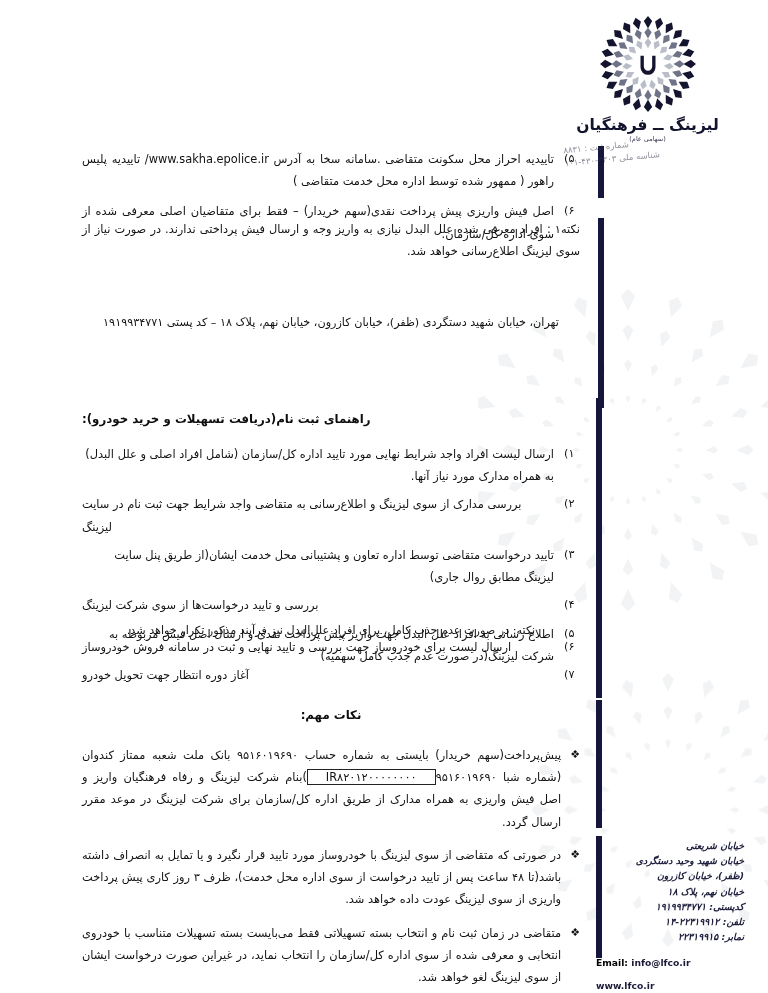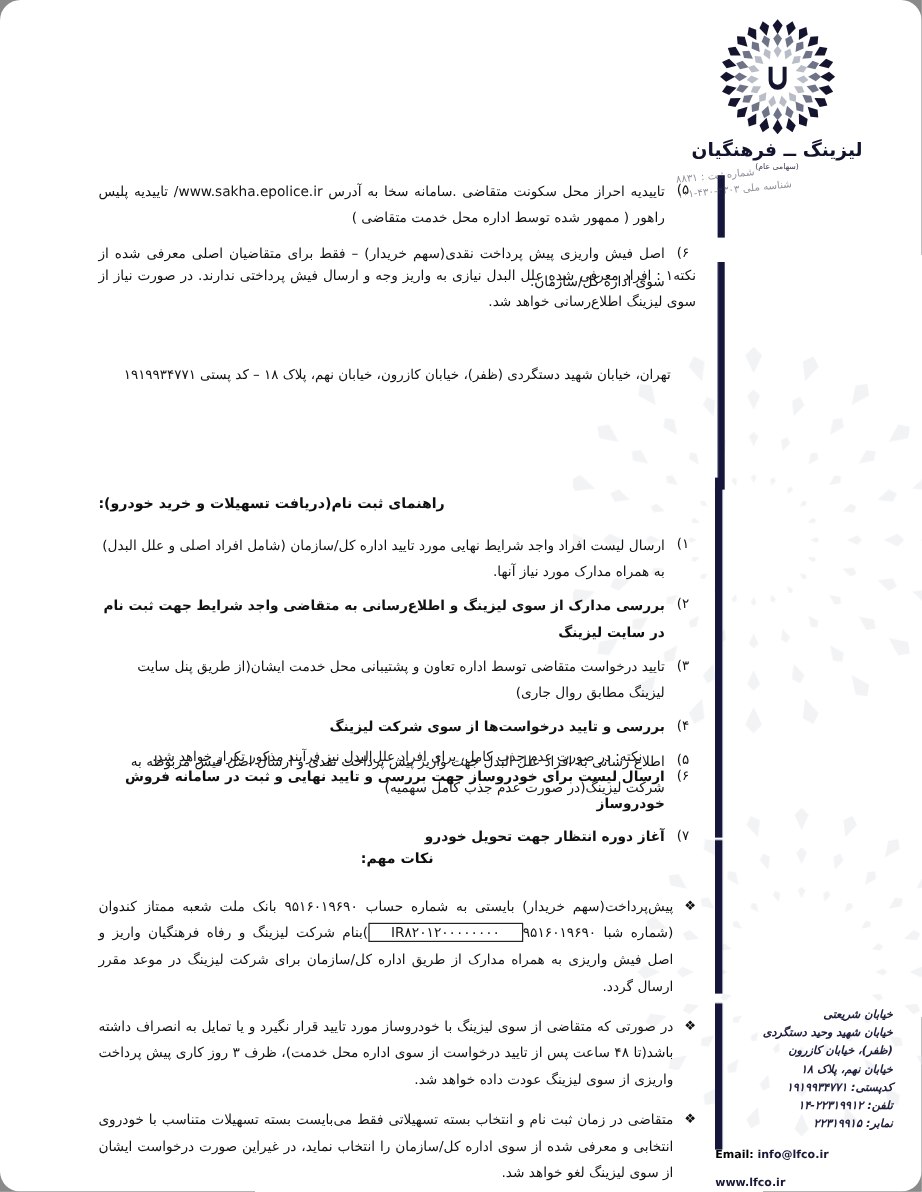--- a/index.html
+++ b/index.html
@@ -11,21 +11,20 @@
   body {
     font-family: "DejaVu Sans", "Liberation Sans", sans-serif;
   }
   .page {
     position: relative;
     width: 768px;
     height: 993px;
     margin: 0 auto;
     background: #ffffff;
     overflow: hidden;
-    border-radius: 17px;
   }
 
   
   .watermark {
     position: absolute;
     right: -40px;
     top: 120px;
     width: 330px;
     height: 860px;
     opacity: 0.5;
@@ -124,21 +123,21 @@
     position: absolute;
     top: 218px;
     right: 188px;
     width: 498px;
     margin-left: 32px;
   }
   .block-notes .para { margin-bottom: 19px; }
 
   .address-line {
     position: absolute;
-    top: 306px;
+    top: 316px;
     right: 188px;
     width: 498px;
     font-size: 11.2px;
     color: #121212;
     text-align: center;
   }
 
   .guide-title {
     position: absolute;
     top: 412px;
@@ -150,21 +149,21 @@
     color: #0e0e0e;
   }
 
   .block-guide {
     position: absolute;
     top: 443px;
     right: 188px;
     width: 498px;
   }
   .block-guide .num-item { margin-bottom: 6px; }
-  .g-center { text-align: right; font-weight: bold; }
+  .g-center { text-align: left; }
   .g-right  { text-align: right; }
 
   .guide-note {
     position: absolute;
     top: 604px;
     right: 188px;
     width: 498px;
     text-align: center;
     font-size: 11.2px;
     color: #121212;

